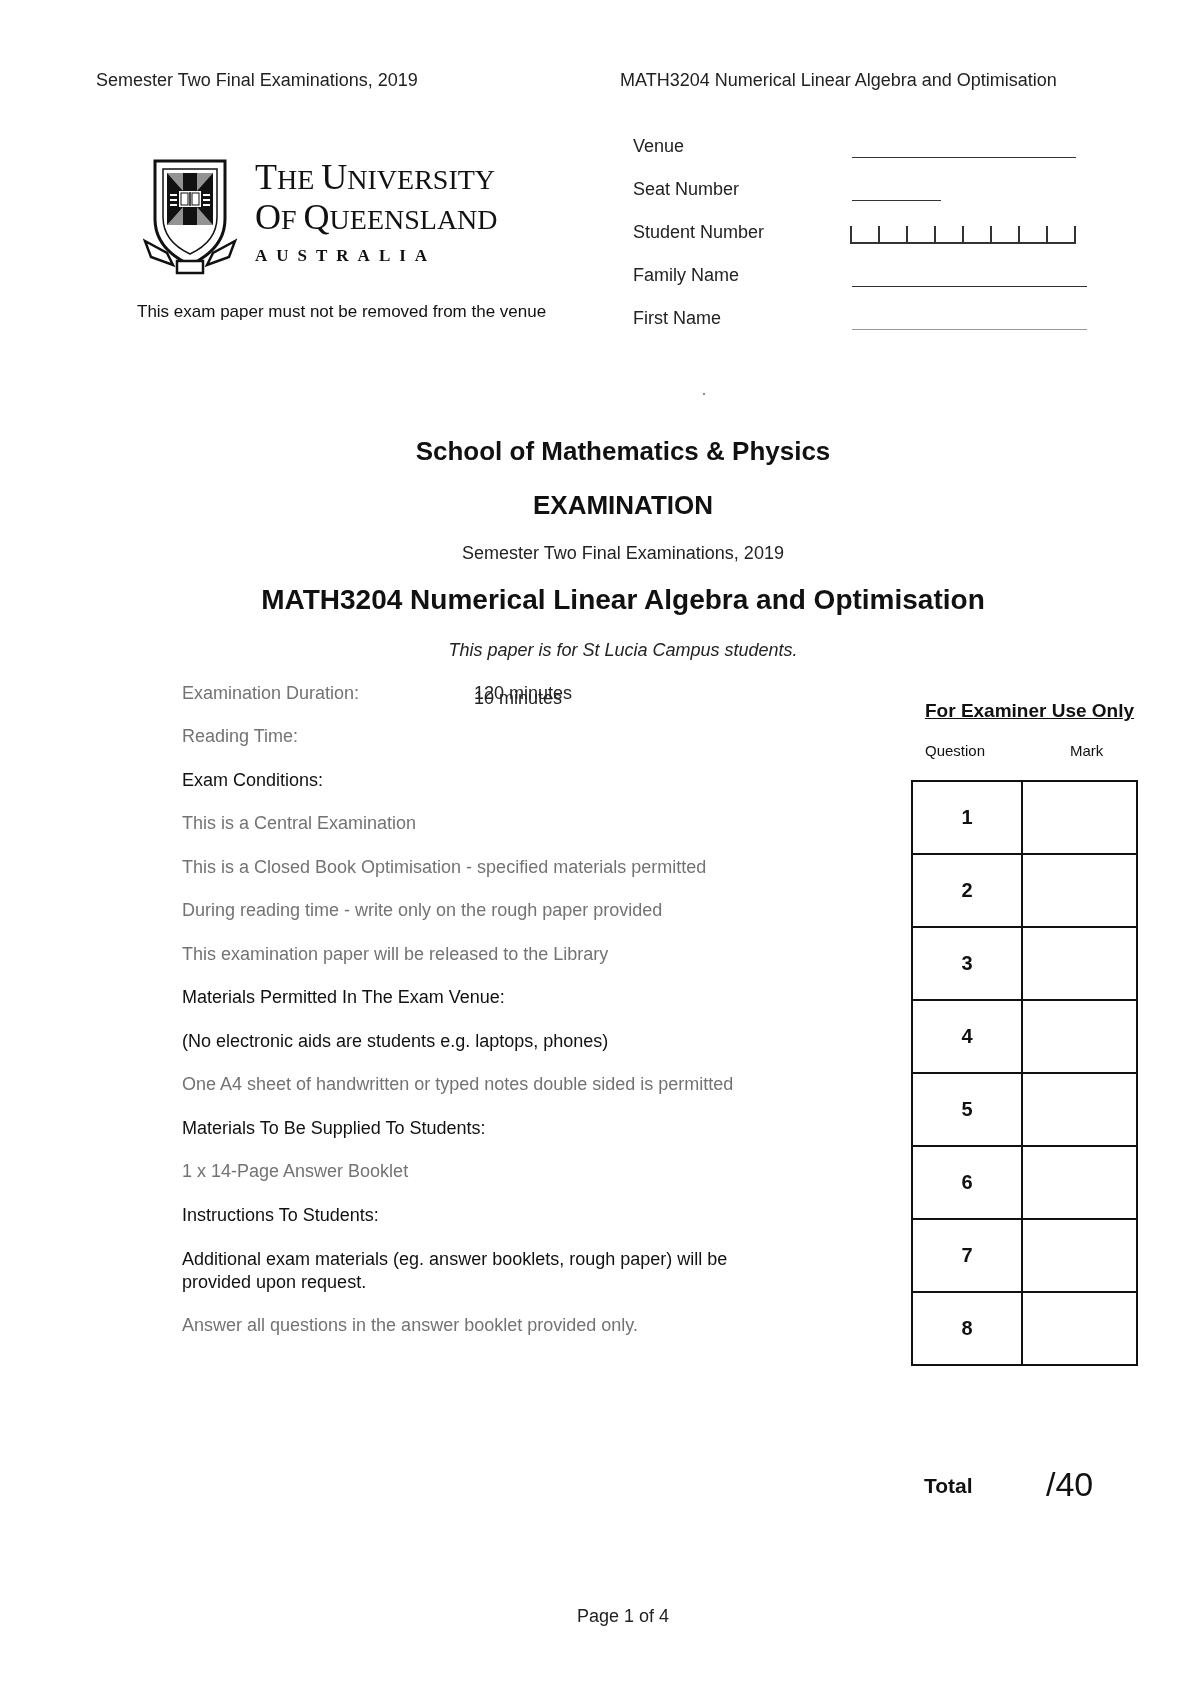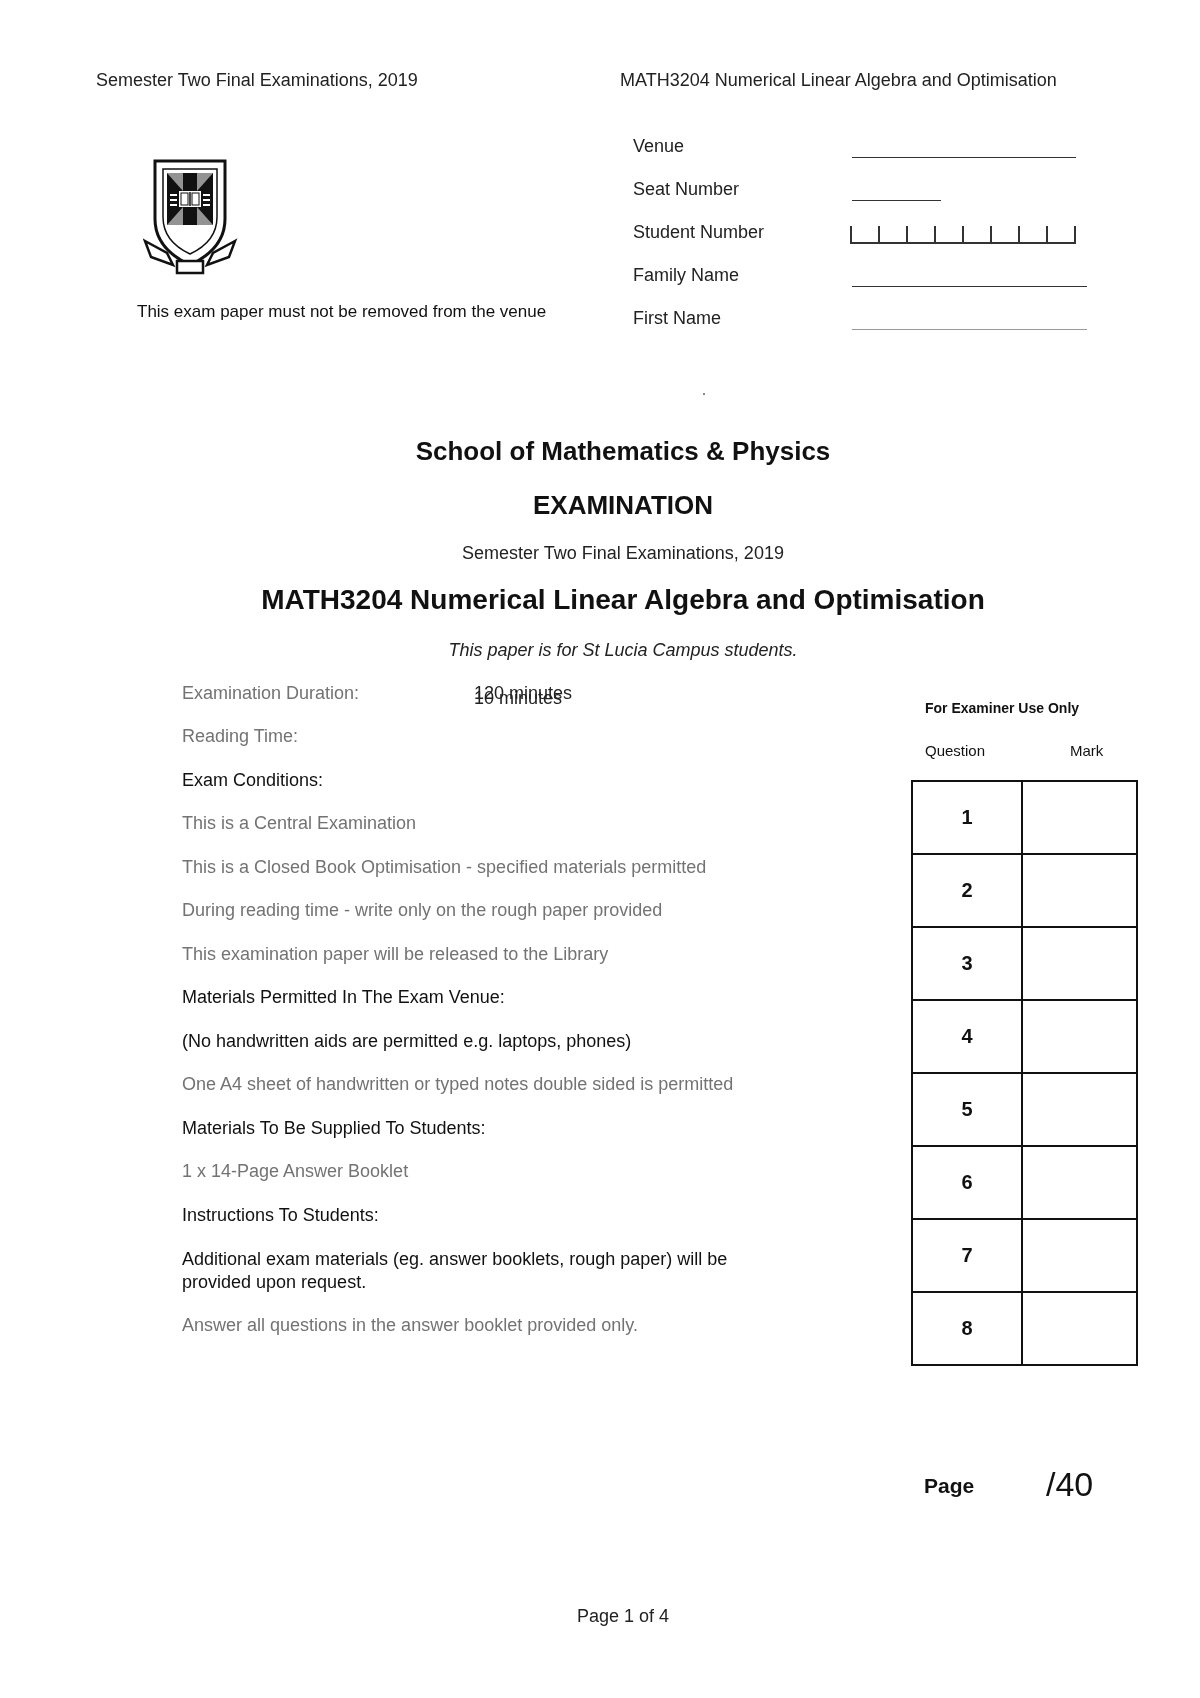--- a/index.html
+++ b/index.html
@@ -36,21 +36,21 @@
   #exam-word { top: 490px; font-size: 26px; font-weight: bold; }
   #semester { top: 543px; font-size: 18px; color: #222; }
   #course { top: 584px; font-size: 28px; font-weight: bold; }
   #campus { top: 640px; font-size: 18px; font-style: italic; color: #222; }
 
   .info { left: 182px; font-size: 18px; color: #737373; white-space: nowrap; }
   .info-val { left: 474px; font-size: 18px; color: #222; white-space: nowrap; }
   .bold { font-weight: normal; color: #111; }
 
   
-  #examiner-title { left: 925px; top: 700px; font-size: 14px; font-weight: bold; white-space: nowrap; }
+  #examiner-title { left: 925px; top: 700px; font-size: 19px; font-weight: bold; white-space: nowrap; text-decoration: underline; }
   #col-question { left: 925px; top: 742px; font-size: 15px; white-space: nowrap; }
   #col-mark { left: 1070px; top: 742px; font-size: 15px; white-space: nowrap; }
   #marks-table { left: 911px; top: 780px; border-collapse: collapse; }
   #marks-table td { border: 2px solid #111; height: 71px; padding: 0; }
   #marks-table td.q { width: 108px; text-align: center; font-size: 20px; font-weight: bold; }
   #marks-table td.m { width: 113px; }
 
   #total-label { left: 924px; top: 1474px; font-size: 21px; font-weight: bold; white-space: nowrap; }
   #total-value { left: 1046px; top: 1465px; font-size: 34px; font-weight: normal; white-space: nowrap; }
 
@@ -75,20 +75,29 @@
     <line x1="27" y1="38" x2="34" y2="38" stroke="#fff" stroke-width="2"></line>
     <line x1="27" y1="43" x2="34" y2="43" stroke="#fff" stroke-width="2"></line>
     <line x1="27" y1="48" x2="34" y2="48" stroke="#fff" stroke-width="2"></line>
     <line x1="60" y1="38" x2="67" y2="38" stroke="#fff" stroke-width="2"></line>
     <line x1="60" y1="43" x2="67" y2="43" stroke="#fff" stroke-width="2"></line>
     <line x1="60" y1="48" x2="67" y2="48" stroke="#fff" stroke-width="2"></line>
     <path d="M2 84 L24 96 L30 108 L8 100 Z" fill="#fff" stroke="#111" stroke-width="2.5"></path>
     <path d="M92 84 L70 96 L64 108 L86 100 Z" fill="#fff" stroke="#111" stroke-width="2.5"></path>
     <path d="M34 104 L60 104 L60 116 L34 116 Z" fill="#fff" stroke="#111" stroke-width="2.5"></path>
   </svg>
+  <div id="uq-name">
+    <div class="uq-line uq-line1">
+      <span>T</span><span class="sc">HE </span><span>U</span><span class="sc">NIVERSITY</span>
+    </div>
+    <div class="uq-line uq-line2">
+      <span>O</span><span class="sc">F </span><span>Q</span><span class="sc">UEENSLAND</span>
+    </div>
+    <div id="uq-australia">AUSTRALIA</div>
+  </div>
 </div>
 <div id="removal-note" class="abs">This exam paper must not be removed from the venue</div>
 
 <div class="abs field-label" style="top:136px">Venue</div>
 <div class="abs field-line" style="top:157px; width:224px"></div>
 
 <div class="abs field-label" style="top:179px">Seat Number</div>
 <div class="abs field-line" style="top:200px; width:89px"></div>
 
 <div class="abs field-label" style="top:222px">Student Number</div>
@@ -122,21 +131,21 @@
 <div class="abs info" style="top:726px">Reading Time:</div>
 <div class="abs info-val" style="top:688px">10 minutes</div>
 
 <div class="abs info bold" style="top:770px">Exam Conditions:</div>
 <div class="abs info" style="top:813px">This is a Central Examination</div>
 <div class="abs info" style="top:857px">This is a Closed Book Optimisation - specified materials permitted</div>
 <div class="abs info" style="top:900px">During reading time - write only on the rough paper provided</div>
 <div class="abs info" style="top:944px">This examination paper will be released to the Library</div>
 
 <div class="abs info bold" style="top:987px">Materials Permitted In The Exam Venue:</div>
-<div class="abs info bold" style="top:1031px">(No handwritten aids are permitted e.g. laptops, phones)</div>
+<div class="abs info bold" style="top:1031px">(No electronic aids are students e.g. laptops, phones)</div>
 <div class="abs info" style="top:1074px">One A4 sheet of handwritten or typed notes double sided is permitted</div>
 
 <div class="abs info bold" style="top:1118px">Materials To Be Supplied To Students:</div>
 <div class="abs info" style="top:1161px">1 x 14-Page Answer Booklet</div>
 
 <div class="abs info bold" style="top:1205px">Instructions To Students:</div>
 <div class="abs info bold" style="top:1249px">Additional exam materials (eg. answer booklets, rough paper) will be</div>
 <div class="abs info bold" style="top:1272px">provided upon request.</div>
 <div class="abs info" style="top:1315px">Answer all questions in the answer booklet provided only.</div>
 
@@ -173,16 +182,16 @@
         <td class="q">7</td>
         <td class="m"></td>
       </tr>
       <tr>
         <td class="q">8</td>
         <td class="m"></td>
       </tr>
     </tbody>
 </table>
 
-<div id="total-label" class="abs">Page</div>
+<div id="total-label" class="abs">Total</div>
 <div id="total-value" class="abs">/40</div>
 
 <div id="page-num" class="abs">Page 1 of 4</div>
 
 </body></html>

